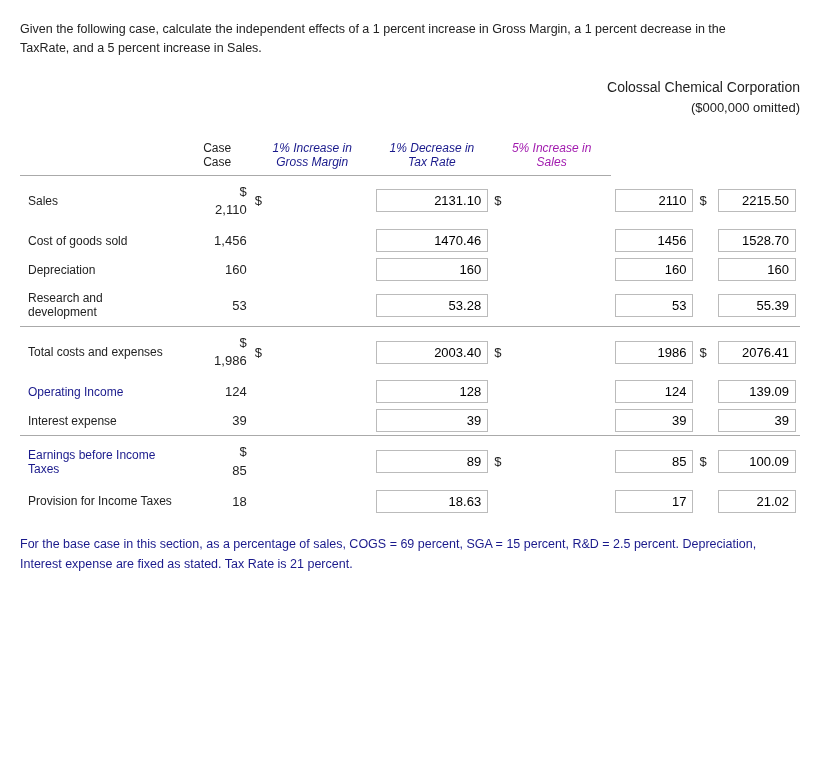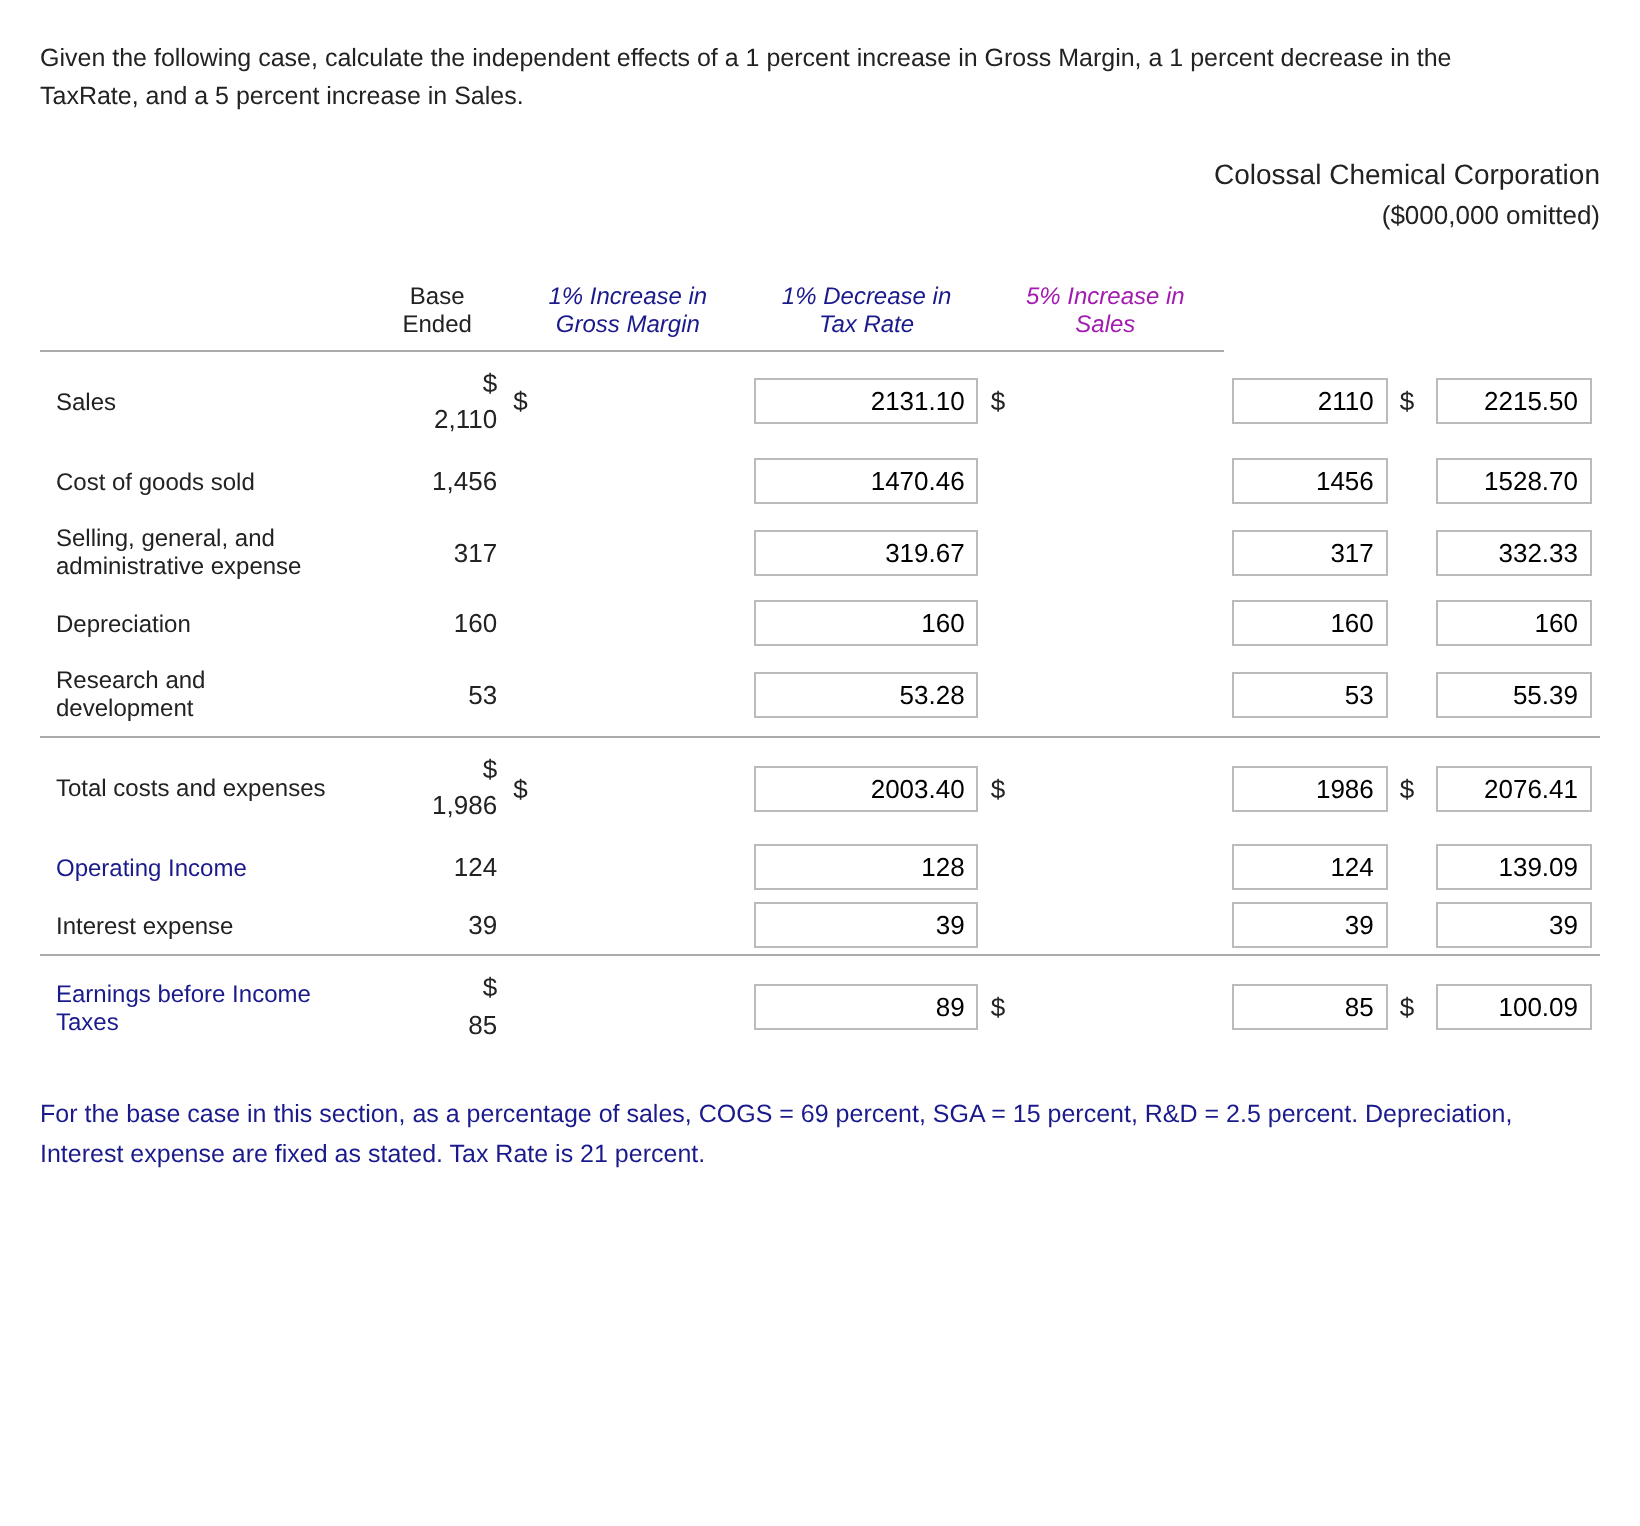--- a/index.html
+++ b/index.html
@@ -128,21 +128,21 @@
 
 <div class="company-header">
   <div class="company-name">Colossal Chemical Corporation</div>
   <div class="sub-line">($000,000 omitted)</div>
 </div>
 
 <table>
   <thead>
     <tr>
       <th></th>
-      <th class="th-base">Base Ended</th>
+      <th class="th-base">Case Case</th>
       <th class="th-gross col-gross">1% Increase in Gross Margin</th>
       <th class="th-tax col-tax">1% Decrease in Tax Rate</th>
       <th class="th-sales col-sales">5% Increase in Sales</th>
     </tr>
   </thead>
   <tbody id="table-body">
   <tr>
         <td class="td-label">Sales</td>
         <td class="td-base">
           <div class="base-val-wrap">
@@ -161,30 +161,20 @@
         <td class="td-label">Cost of goods sold</td>
         <td class="td-base">1,456</td>
         <td class="td-dollar"></td>
         <td class="td-input"><input type="text" value="1470.46" style=""></td>
         <td class="td-dollar"></td>
         <td class="td-input"><input type="text" value="1456" style=""></td>
         <td class="td-dollar"></td>
         <td class="td-input"><input type="text" value="1528.70" style=""></td>
       </tr>
       <tr>
-        <td class="td-label">Selling, general, and administrative expense</td>
-        <td class="td-base">317</td>
-        <td class="td-dollar"></td>
-        <td class="td-input"><input type="text" value="319.67" style=""></td>
-        <td class="td-dollar"></td>
-        <td class="td-input"><input type="text" value="317" style=""></td>
-        <td class="td-dollar"></td>
-        <td class="td-input"><input type="text" value="332.33" style=""></td>
-      </tr>
-      <tr>
         <td class="td-label">Depreciation</td>
         <td class="td-base">160</td>
         <td class="td-dollar"></td>
         <td class="td-input"><input type="text" value="160" style=""></td>
         <td class="td-dollar"></td>
         <td class="td-input"><input type="text" value="160" style=""></td>
         <td class="td-dollar"></td>
         <td class="td-input"><input type="text" value="160" style=""></td>
       </tr>
       <tr>
@@ -240,16 +230,26 @@
             <span>85</span>
           </div>
         </td>
         <td class="td-dollar"></td>
         <td class="td-input"><input type="text" value="89" style=""></td>
         <td class="td-dollar">$</td>
         <td class="td-input"><input type="text" value="85" style=""></td>
         <td class="td-dollar">$</td>
         <td class="td-input"><input type="text" value="100.09" style=""></td>
       </tr>
+      <tr>
+        <td class="td-label">Provision for Income Taxes</td>
+        <td class="td-base">18</td>
+        <td class="td-dollar"></td>
+        <td class="td-input"><input type="text" value="18.63" style=""></td>
+        <td class="td-dollar"></td>
+        <td class="td-input"><input type="text" value="17" style=""></td>
+        <td class="td-dollar"></td>
+        <td class="td-input"><input type="text" value="21.02" style=""></td>
+      </tr>
     </tbody>
 </table>
 
 <div class="footnote">For the base case in this section, as a percentage of sales, COGS = 69 percent, SGA = 15 percent, R&amp;D = 2.5 percent. Depreciation, Interest expense are fixed as stated. Tax Rate is 21 percent.</div>
 
 </body></html>

